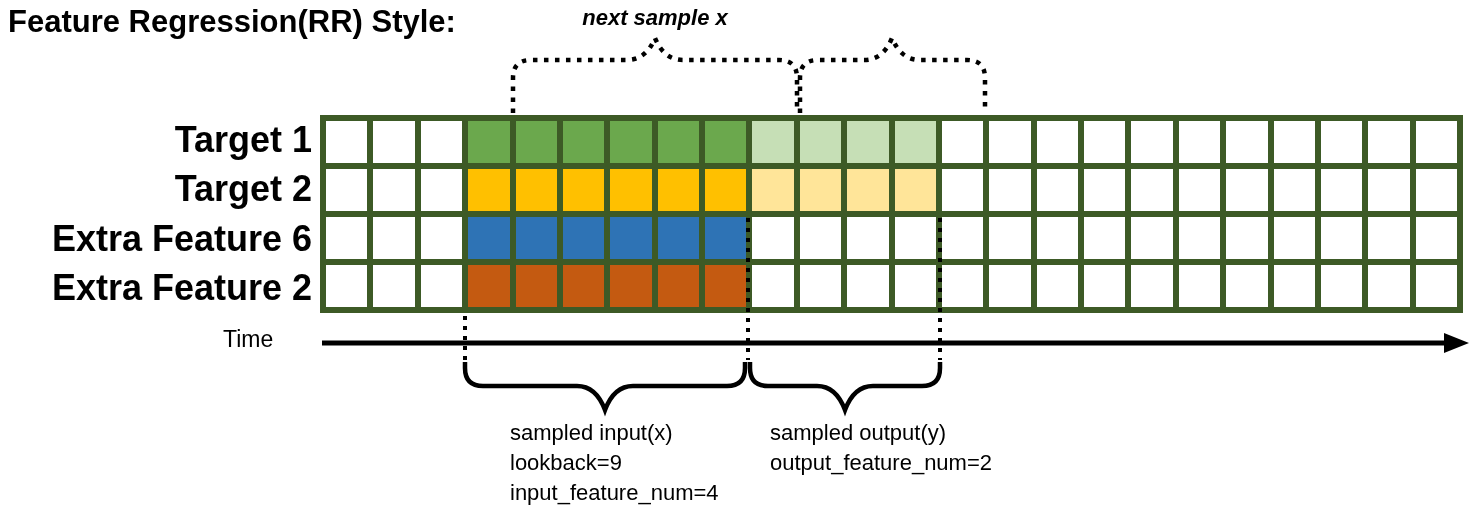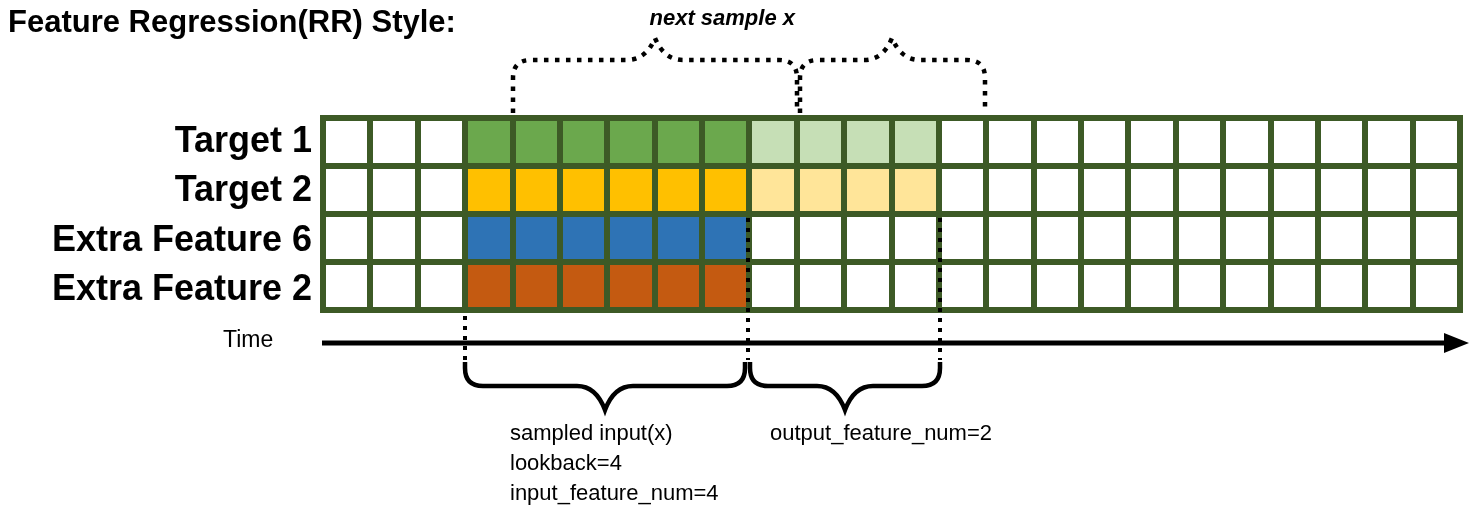--- a/index.html
+++ b/index.html
@@ -4,21 +4,21 @@
 <style>
   html,body{margin:0;padding:0;background:#fff;}
   .canvas{
     position:relative;width:1476px;height:516px;background:#fff;
     font-family:"Liberation Sans", sans-serif;color:#000;overflow:hidden;
   }
   .page-title{
     position:absolute;left:8px;top:4px;font-size:31px;font-weight:700;white-space:nowrap;
   }
   .next-label{
-    position:absolute;top:5px;width:280px;text-align:right;
+    position:absolute;top:5px;width:280px;text-align:center;
     font-size:22px;font-style:italic;font-weight:600;white-space:nowrap;
   }
   .next-x{left:515px;}
   .next-y{left:752px;}
   .row-labels{position:absolute;left:0;top:0;width:312px;height:516px;}
   .row-label{
     position:absolute;left:0;width:312px;display:flex;align-items:center;justify-content:flex-end;
     font-size:36px;font-weight:700;white-space:nowrap;
   }
   .grid{
@@ -167,21 +167,22 @@
     <line x1="322" y1="343" x2="1446" y2="343" stroke="#000" stroke-width="5"></line>
     <polygon points="1444,333 1444,353 1469,343" fill="#000"></polygon>
 
     <path d="M465,362 L465,368 Q465,386 483,386 L577,386 Q596,386 605,410 Q614,386 633,386 L727,386 Q745,386 745,368 L745,362" fill="none" stroke="#000" stroke-width="4.5"></path>
 
     <path d="M750,362 L750,368 Q750,386 768,386 L817,386 Q836,386 845,410 Q854,386 873,386 L922,386 Q940,386 940,368 L940,362" fill="none" stroke="#000" stroke-width="4.5"></path>
   </svg>
 
   <div class="note-block note-left">
     <div>sampled input(x)</div>
-    <div>lookback=4</div>
+    <div>lookback=9</div>
     <div>input_feature_num=4</div>
   </div>
 
   <div class="note-block note-right">
+    <div>sampled output(y)</div>
     <div>output_feature_num=2</div>
   </div>
 
 </div>
 
 </body></html>

